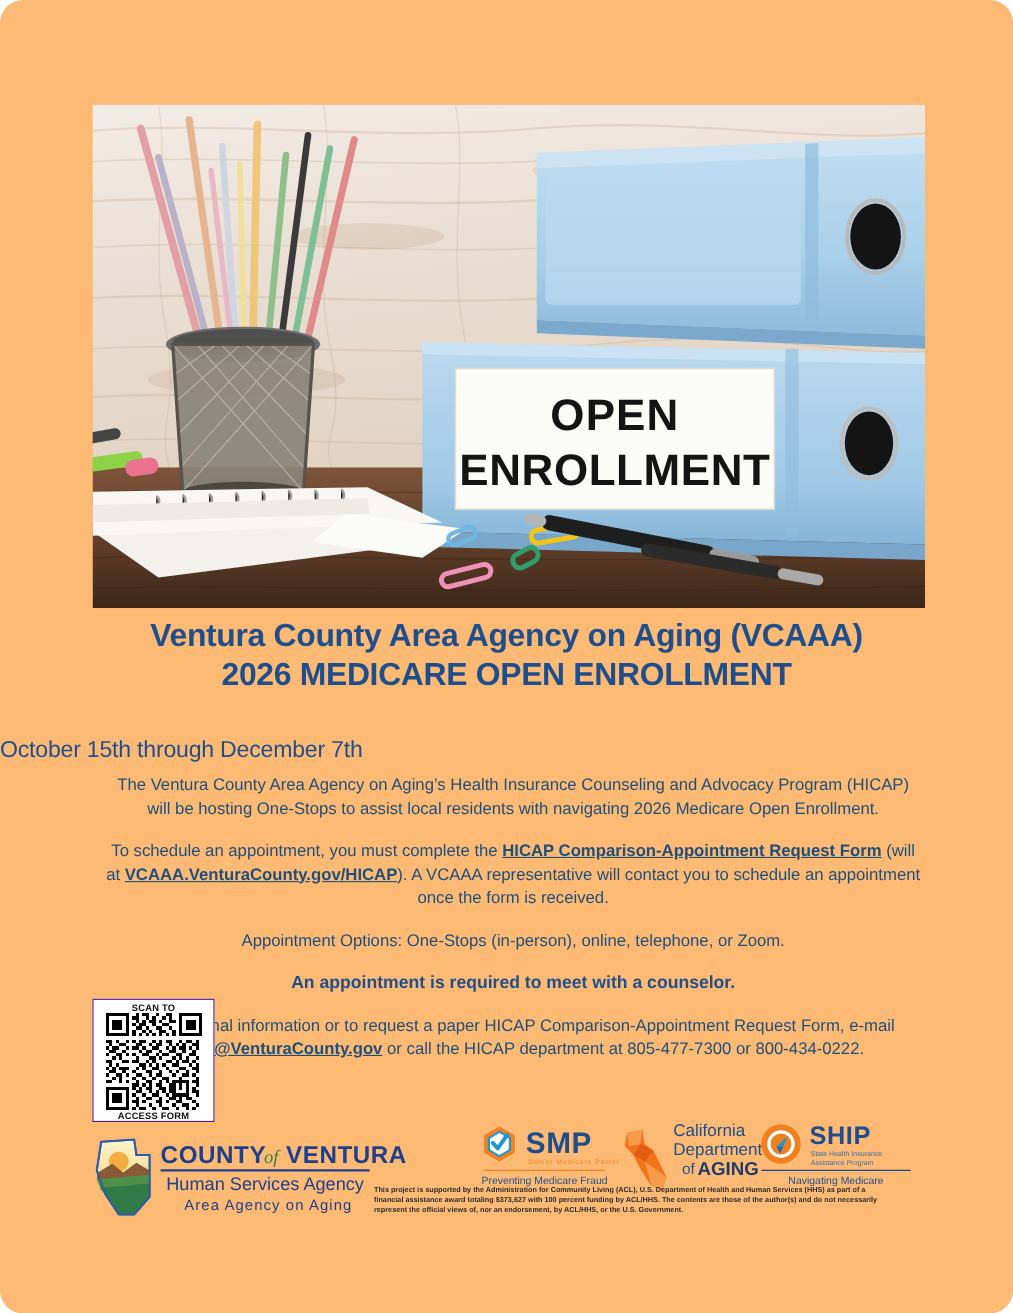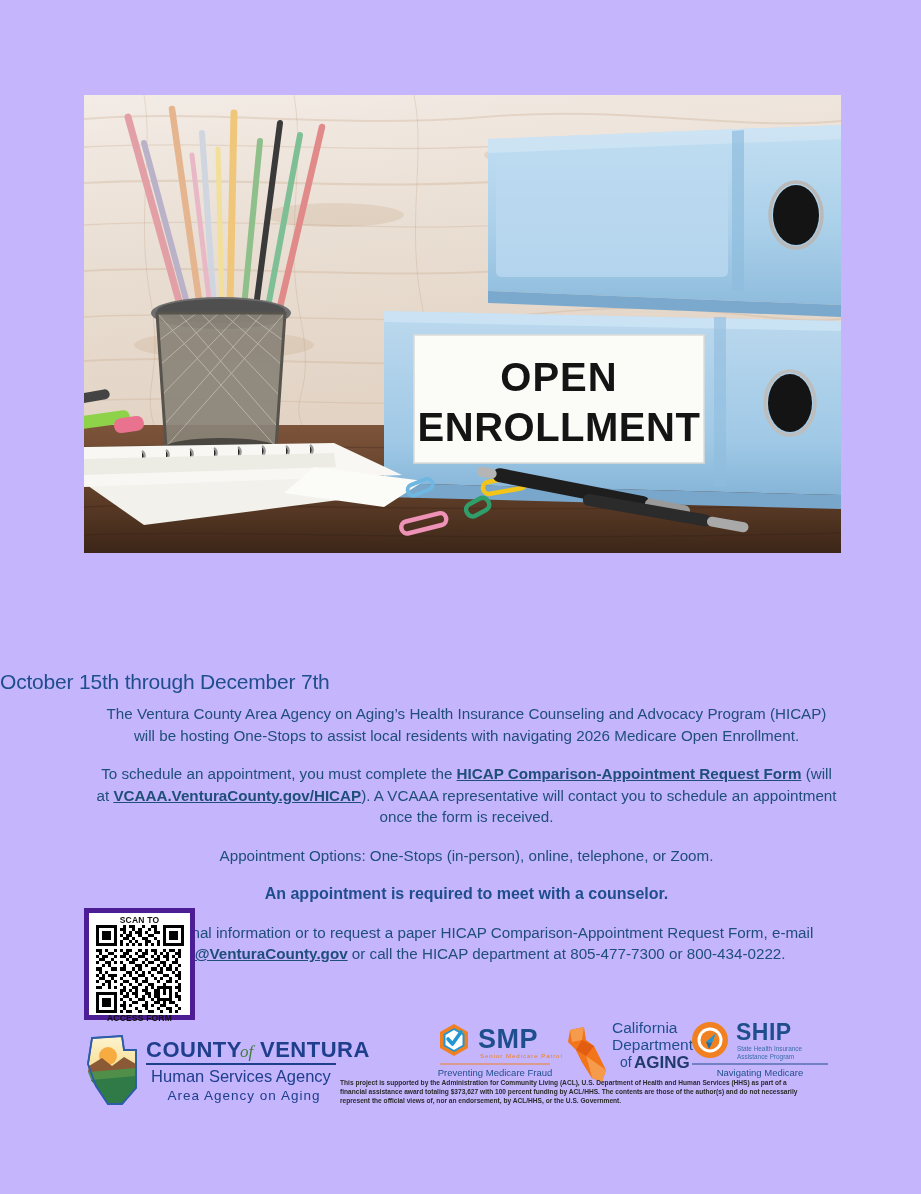--- a/index.html
+++ b/index.html
@@ -10,21 +10,22 @@
   body {
     width: 921px;
     height: 1194px;
     position: relative;
     font-family: "Liberation Sans", sans-serif;
     overflow: hidden;
   }
   .page {
     position: absolute;
     inset: 0;
-    background: #c4b5fd;
+    background: #fdba74;
+    border-radius: 21px;
   }
 
   
   .hero {
     position: absolute;
     left: 84px;
     top: 95px;
     width: 757px;
     height: 458px;
     overflow: hidden;
@@ -82,21 +83,21 @@
     font-size: 16px;
   }
 
   
   .qr-box {
     position: absolute;
     left: 84px;
     top: 908px;
     width: 111px;
     height: 112px;
-    border: 5px solid #4c1d95;
+    border: 1px solid #4c1d95;
     background: #ffffff;
     box-sizing: border-box;
     display: flex;
     flex-direction: column;
     align-items: center;
     justify-content: space-between;
     padding: 2px 0 2px 0;
   }
   .qr-cap {
     font-size: 8.5px;
@@ -306,20 +307,24 @@
           </g>
           <g transform="translate(500,398) rotate(10)">
             <rect x="0" y="0" width="130" height="12" rx="6" fill="#2b2b2b"></rect>
             <rect x="126" y="1" width="42" height="10" rx="5" fill="#a9a9a9"></rect>
           </g>
         </g>
       </g>
     </svg>
   </div>
 
+  <div class="title-block">
+    <div class="title-line">Ventura County Area Agency on Aging (VCAAA)</div>
+    <div class="title-line">2026 MEDICARE OPEN ENROLLMENT</div>
+  </div>
 
   <div class="subtitle">October 15th through December 7th</div>
 
   <div class="body-wrap">
 
     <p class="para">The Ventura County Area Agency on Aging’s Health Insurance Counseling and Advocacy Program (HICAP) will be hosting One-Stops to assist local residents with navigating 2026 Medicare Open Enrollment.</p>
 
     <p class="para">
       <span>To schedule an appointment, you must complete the </span><span class="ln">HICAP Comparison-Appointment Request Form</span><span> (will at </span><span class="ln">VCAAA.VenturaCounty.gov/HICAP</span><span>). A VCAAA representative will contact you to schedule an appointment once the form is received.</span>
     </p>

